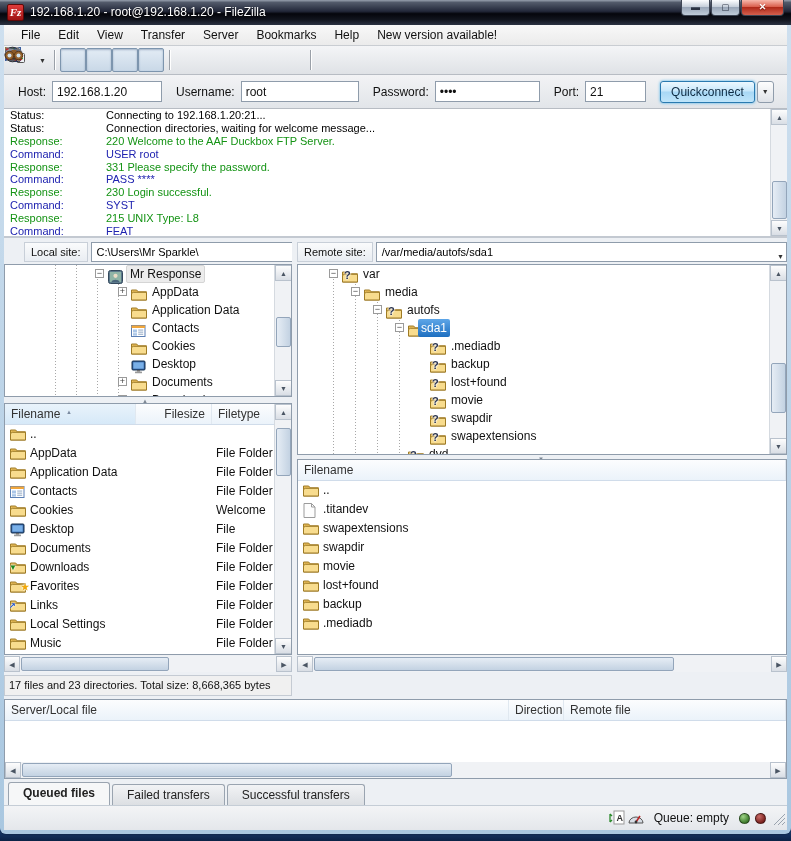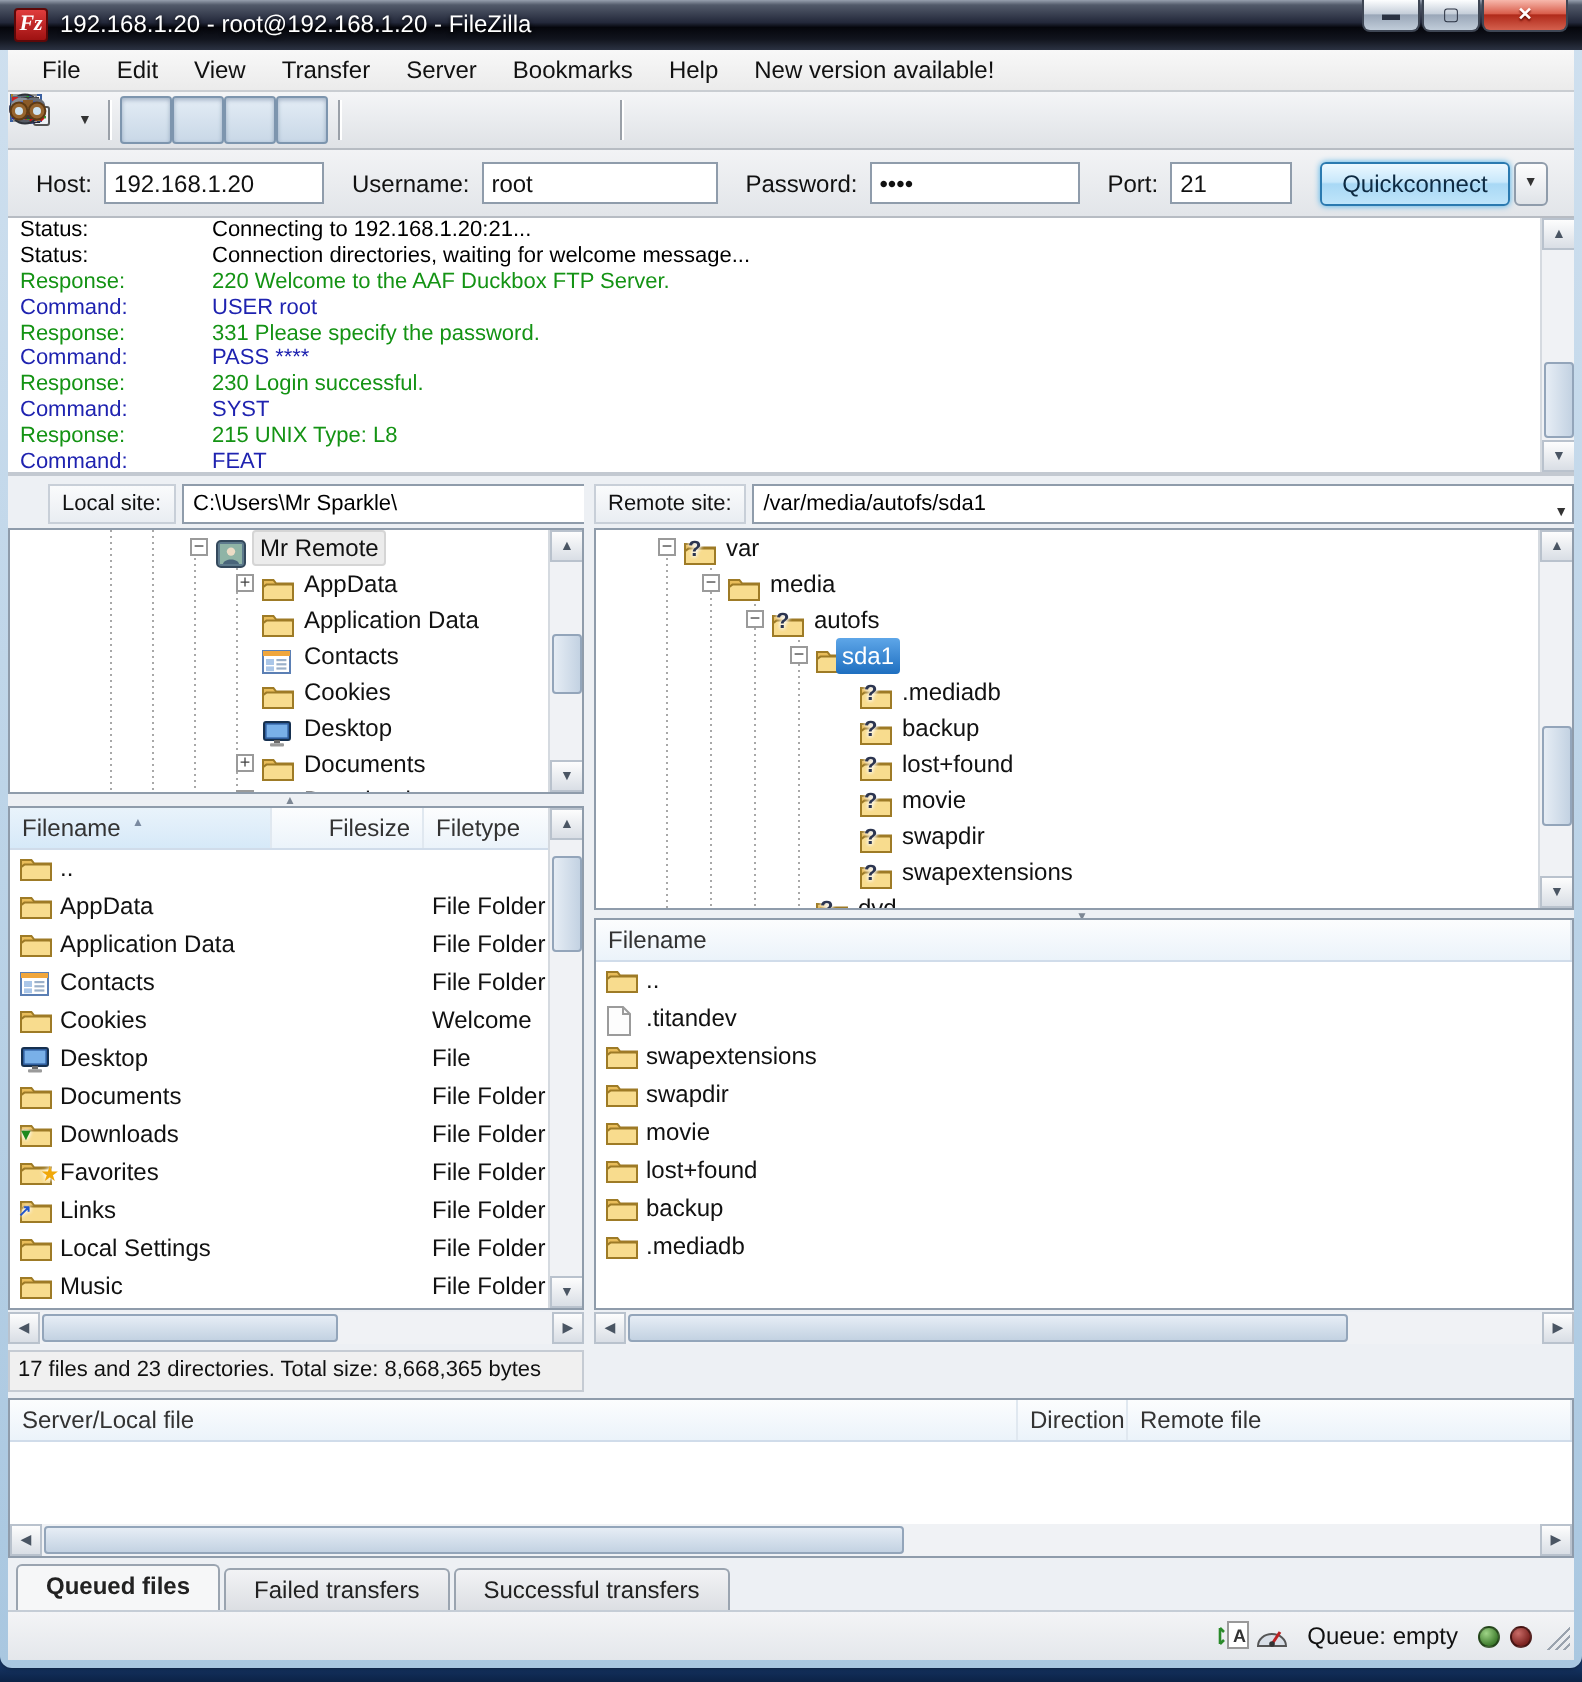--- a/index.html
+++ b/index.html
@@ -349,21 +349,21 @@
       <div class="guide" style="left: 92px; top: 14px; bottom: 0px;"></div>
       <div class="guide" style="left: 113px; top: 16px; bottom: 0px;"></div>
       <div class="trow">
         <span class="exp" style="left:90px">−</span>
         <span class="ticon" style="left:103px"><span class="fsicon"><svg width="15" height="14" viewBox="0 0 15 14">
               <rect x=".5" y=".5" width="14" height="13" rx="2" fill="#5d7a8c" stroke="#34495c"></rect>
               <rect x="2" y="2" width="11" height="10" fill="#8fb4a6"></rect>
               <circle cx="7.5" cy="5.8" r="2.1" fill="#ecdcc6"></circle>
               <path d="M3.5 12c.5-3 7.5-3 8 0z" fill="#49657a"></path>
             </svg></span></span>
-        <span class="tlabel sel-inactive" style="left:121px">Mr Remote</span>
+        <span class="tlabel sel-inactive" style="left:121px">Mr Response</span>
       </div>
       <div class="trow">
         <span class="exp" style="left:113px">+</span>
         <span class="ticon" style="left:126px"><span class="fsicon"><svg width="16" height="13" viewBox="0 0 16 13">
               <path d="M.5 2h5.2l1.4 1.8h8.4V12H.5z" fill="#e9bd5a" stroke="#9e7b26"></path>
               <path d="M.5 12V5.6L2.2 4.3h12.8l.5.5V12z" fill="#f8dc8e" stroke="#9e7b26"></path>
             </svg></span></span>
         <span class="tlabel" style="left:144px">AppData</span>
       </div>
       <div class="trow">

